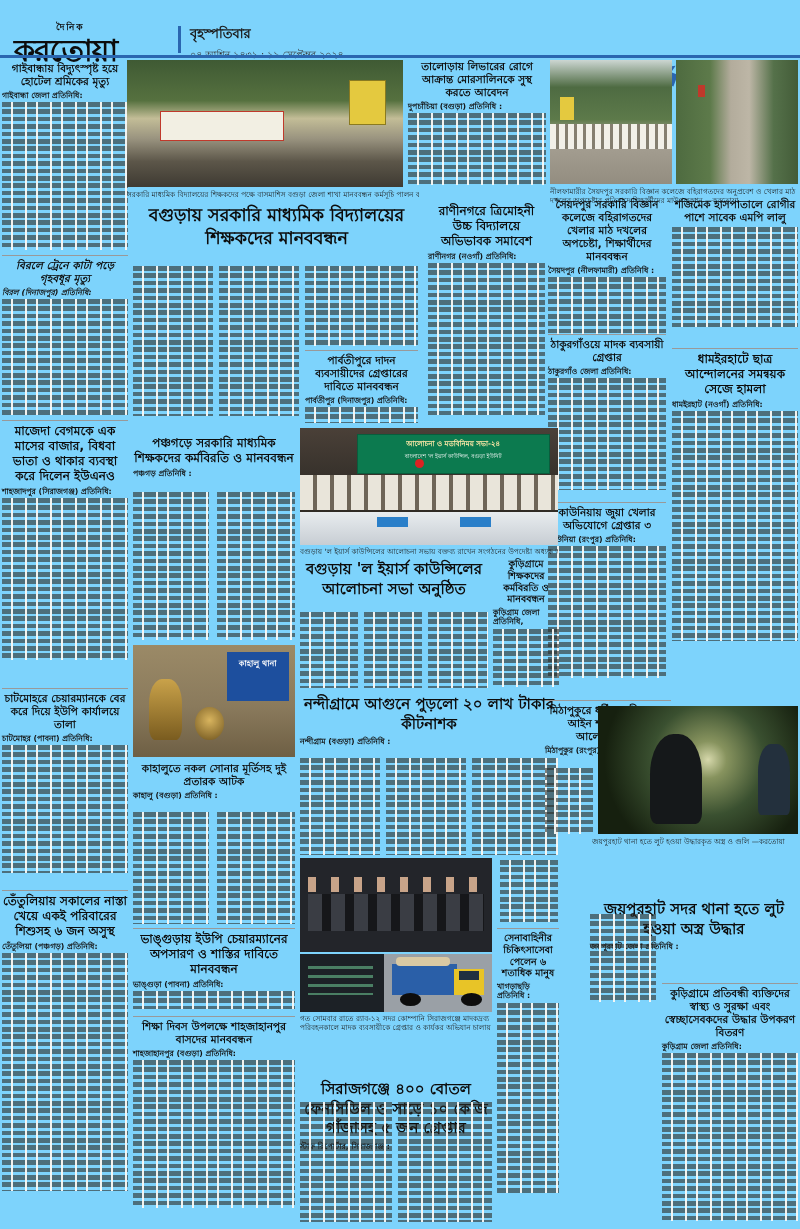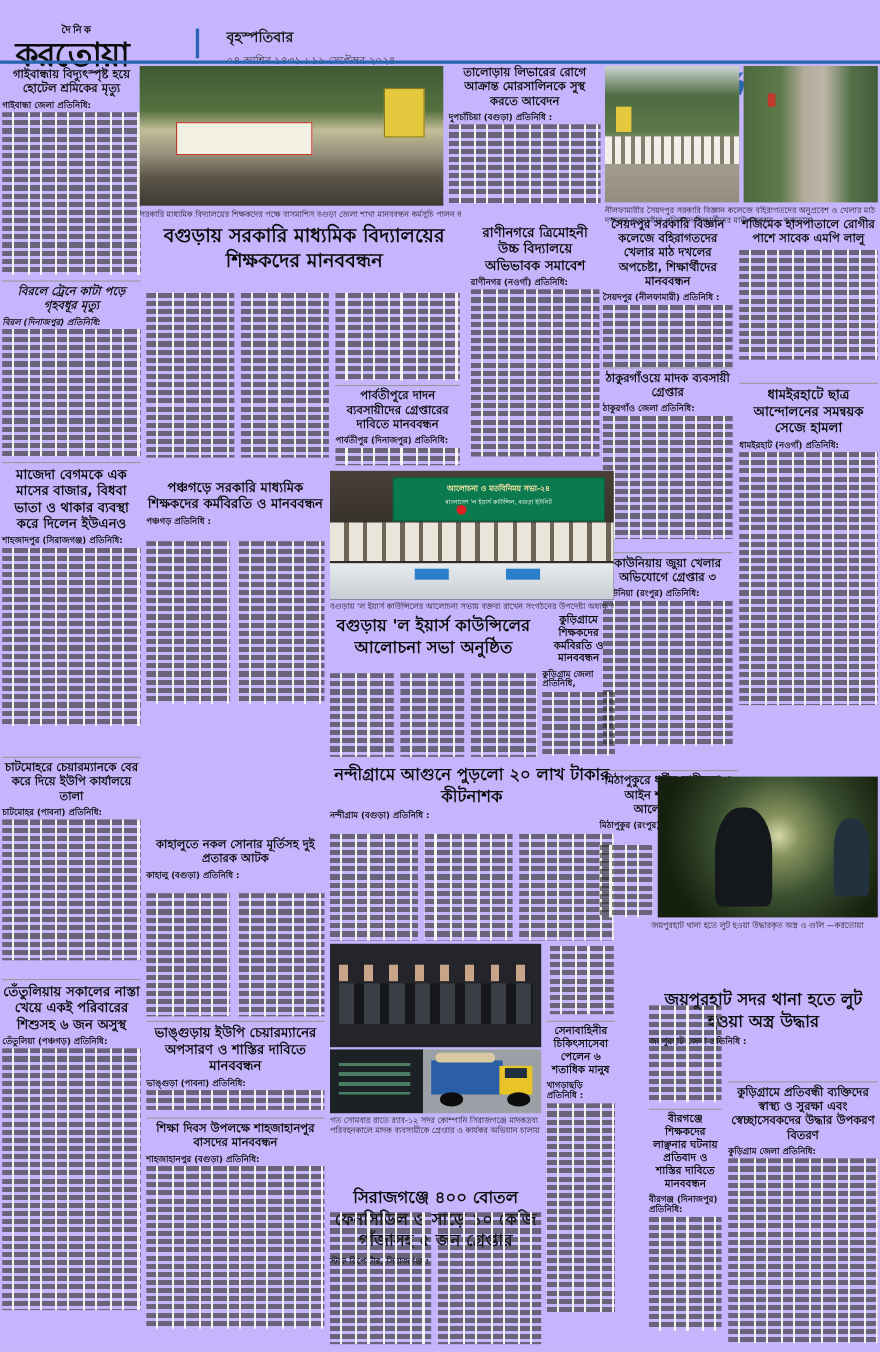--- a/index.html
+++ b/index.html
@@ -1,17 +1,17 @@
 <!DOCTYPE html>
 <html><head>
 <meta charset="utf-8">
 <style>
   html,body{margin:0;padding:0;}
   body{font-family:"DejaVu Sans",sans-serif;background:#e8e6e0;}
-  #page{position:relative;width:800px;height:1229px;background:#c4b5fd;margin:0 auto;overflow:hidden;}
+  #page{position:relative;width:800px;height:1229px;background:#7dd3fc;margin:0 auto;overflow:hidden;}
   .abs{position:absolute;}
   
   .brand{font-weight:900;font-size:30px;line-height:1;color:#0d0d0d;letter-spacing:-1px;}
   .brand-small{font-size:9px;font-weight:700;color:#0d0d0d;letter-spacing:2px;margin-left:42px;margin-bottom:1px;}
   .vbar{width:3px;height:27px;background:#2a66b0;}
   .day{font-size:13px;font-weight:700;color:#1a1a1a;}
   .dateline{font-size:9.5px;color:#333;margin-top:3px;}
   .section-logo{display:flex;align-items:center;gap:6px;}
   .section-name{font-size:21px;font-weight:800;color:#2a66b0;}
   .map-icon{width:22px;height:26px;background:#2a66b0;clip-path:polygon(15% 0,55% 8%,45% 25%,90% 20%,70% 45%,100% 55%,80% 100%,45% 88%,30% 100%,0 70%,20% 45%,5% 25%);}
@@ -71,21 +71,21 @@
 </head>
 <body>
 
 <div id="page">
 
   <div class="abs" style="left:14px;top:20px;">
     <div class="brand-small">দৈনিক</div>
     <div class="brand">করতোয়া</div>
   </div>
   <div class="abs vbar" style="left:178px;top:26px;"></div>
-  <div class="abs" style="left:190px;top:24px;margin-left:16px;">
+  <div class="abs" style="left:190px;top:24px;">
     <div class="day">বৃহস্পতিবার</div>
     <div class="dateline">০৪ আশ্বিন ১৪৩১ : ১৯ সেপ্টেম্বর ২০২৪</div>
   </div>
   <div class="abs section-logo" style="right:10px;top:24px;margin-top:32px;">
     <span class="map-icon"></span>
     <span class="section-name">দেশজুড়ে</span>
     <span class="badge7">৭</span>
   </div>
   <div class="abs blue-rule" style="left:0;top:55px;width:800px;"></div>
 
@@ -179,20 +179,25 @@
     <div class="g" style="height:132px;margin-top:2px;"></div>
   </div>
 
   <div class="abs" style="left:133px;top:436px;width:162px;">
     <div class="hl h-md">পঞ্চগড়ে সরকারি মাধ্যমিক শিক্ষকদের কর্মবিরতি ও মানববন্ধন</div>
     <div class="by">পঞ্চগড় প্রতিনিধি :</div>
   </div>
   <div class="abs g" style="left:133px;top:492px;width:76px;height:148px;"></div>
   <div class="abs g" style="left:217px;top:492px;width:78px;height:148px;"></div>
 
+  <div class="abs photo pkah" style="left:133px;top:645px;width:162px;height:112px;">
+    <div class="sign">কাহালু থানা</div>
+    <div class="idol"></div>
+    <div class="pot"></div>
+  </div>
   <div class="abs" style="left:133px;top:762px;width:162px;">
     <div class="hl h-sm">কাহালুতে নকল সোনার মূর্তিসহ দুই প্রতারক আটক</div>
     <div class="by">কাহালু (বগুড়া) প্রতিনিধি :</div>
   </div>
   <div class="abs g" style="left:133px;top:812px;width:76px;height:112px;"></div>
   <div class="abs g" style="left:217px;top:812px;width:78px;height:112px;"></div>
 
   <div class="abs" style="left:133px;top:928px;width:162px;">
     <div class="hl h-md rule-top">ভাঙ্গুড়ায় ইউপি চেয়ারম্যানের অপসারণ ও শাস্তির দাবিতে মানববন্ধন</div>
     <div class="by">ভাঙ্গুড়া (পাবনা) প্রতিনিধি:</div>
@@ -281,19 +286,14 @@
     <div class="by">খাগড়াছড়ি প্রতিনিধি :</div>
     <div class="g" style="height:190px;margin-top:2px;"></div>
   </div>
 
   <div class="abs" style="left:662px;top:935px;width:136px;margin-top:48px;">
     <div class="hl h-sm rule-top">কুড়িগ্রামে প্রতিবন্ধী ব্যক্তিদের স্বাস্থ্য ও সুরক্ষা এবং স্বেচ্ছাসেবকদের উদ্ধার উপকরণ বিতরণ</div>
     <div class="by">কুড়িগ্রাম জেলা প্রতিনিধি:</div>
     <div class="g" style="height:168px;margin-top:2px;"></div>
   </div>
 
-  <div class="abs" style="left:590px;top:1008px;width:66px;">
-    <div class="hl h-xs rule-top">বীরগঞ্জে শিক্ষকদের লাঞ্ছনার ঘটনায় প্রতিবাদ ও শাস্তির দাবিতে মানববন্ধন</div>
-    <div class="by">বীরগঞ্জ (দিনাজপুর) প্রতিনিধি:</div>
-    <div class="g" style="height:104px;margin-top:2px;"></div>
-  </div>
 
 </div>
 
 </body></html>

